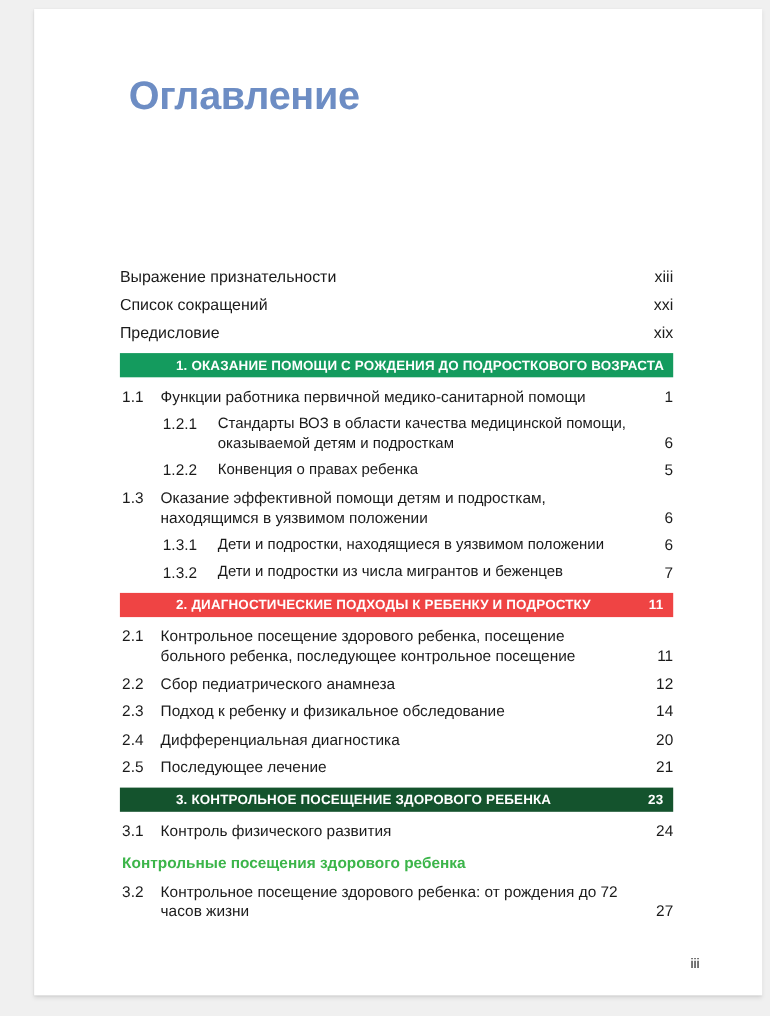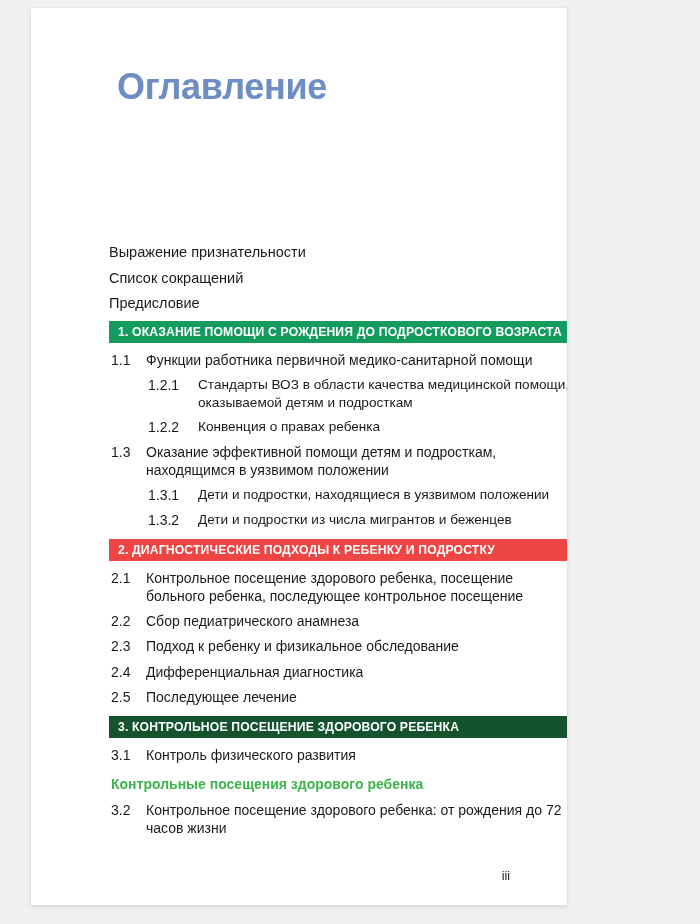--- a/index.html
+++ b/index.html
@@ -10,21 +10,21 @@
     width: 700px;
     height: 924px;
     background: #f0f0f0;
     font-family: "Liberation Sans", sans-serif;
     overflow: hidden;
   }
   .page {
     position: absolute;
     left: 31px;
     top: 8px;
-    width: 536px;
+    width: 662px;
     height: 897px;
     background: #ffffff;
     box-shadow: 0 2px 4px rgba(0,0,0,0.10), 0 0 1px rgba(0,0,0,0.12);
     overflow: hidden;
   }
   .page-title {
     position: absolute;
     left: 86px;
     top: 58px;
     font-size: 36px;
@@ -63,20 +63,21 @@
     margin-top: 10px;
     margin-bottom: 8px;
     color: #ffffff;
     font-size: 12.2px;
     font-weight: bold;
     letter-spacing: 0.15px;
   }
   .chapter-bar .ch-title {
     flex: 1 1 auto;
     white-space: nowrap;
+    margin-left: 42px;
   }
   .chapter-bar .ch-page {
     flex: 0 0 auto;
     text-align: right;
     min-width: 20px;
   }
   
   .sec-row {
     display: flex;
     align-items: flex-start;

